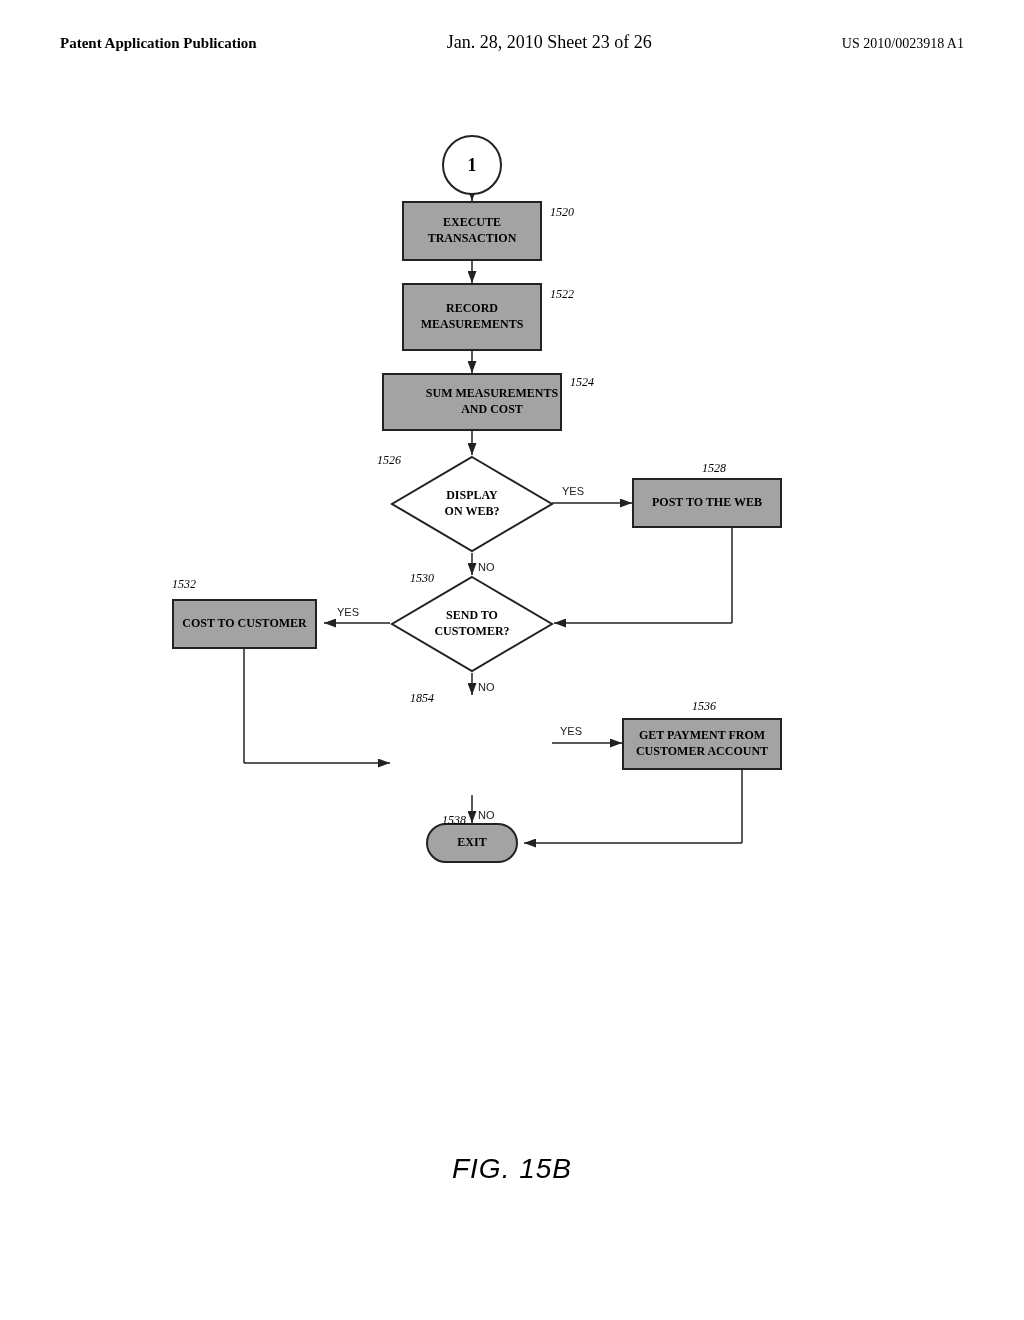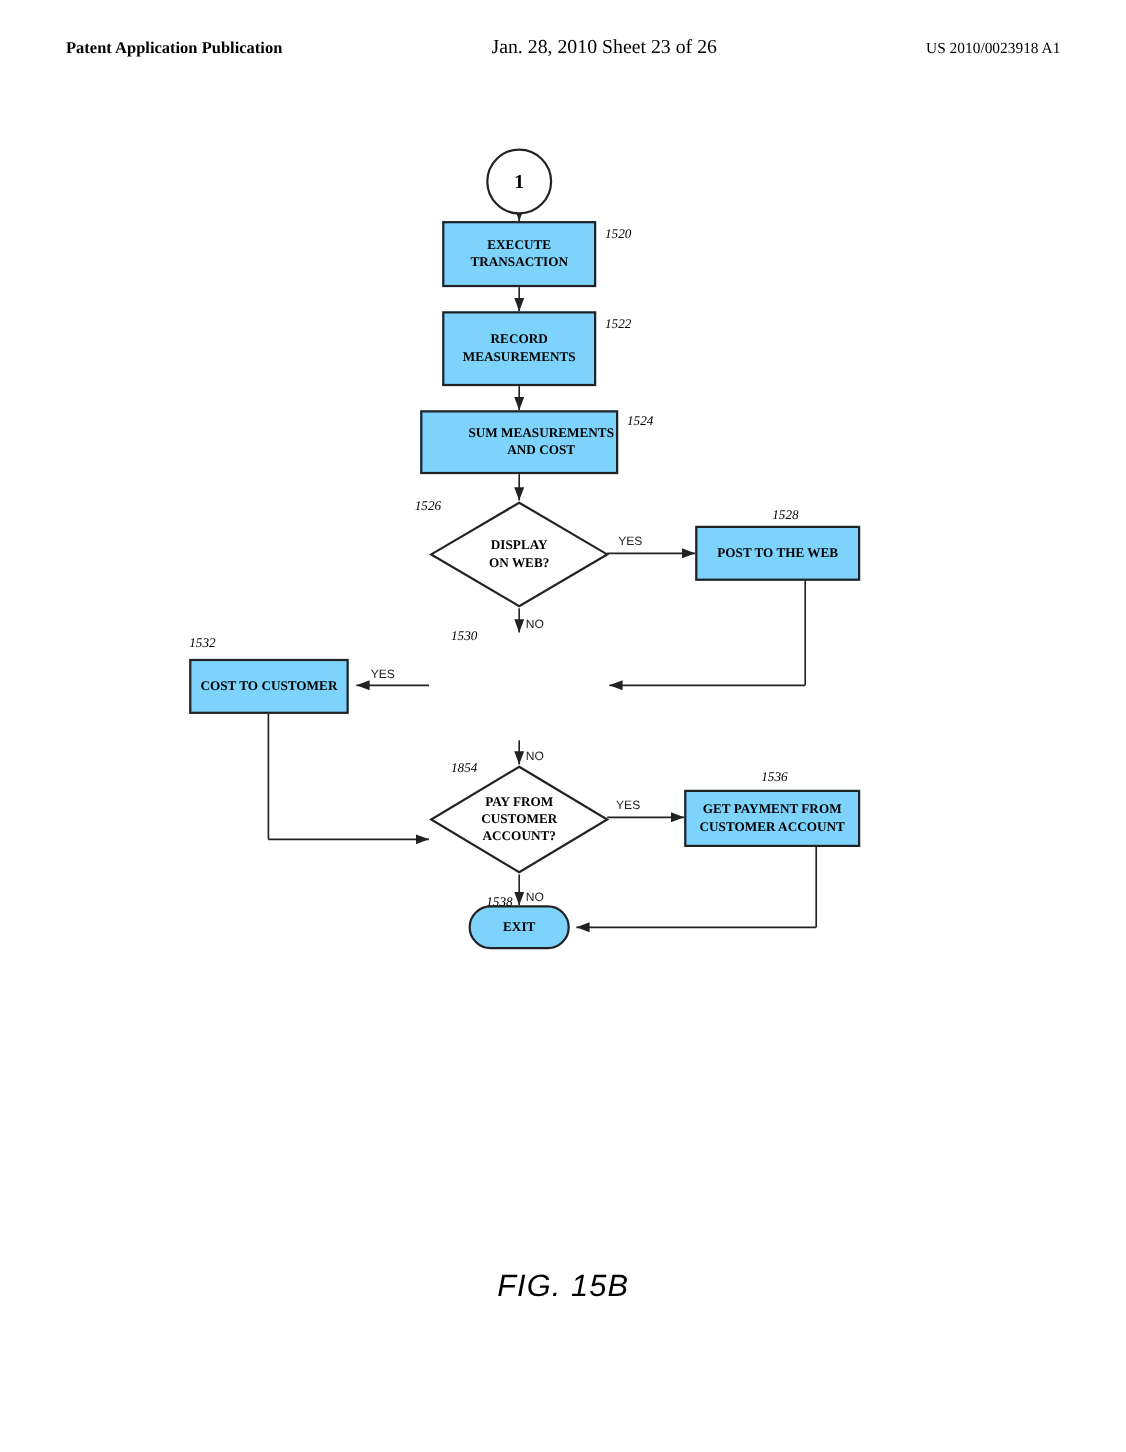--- a/index.html
+++ b/index.html
@@ -47,21 +47,21 @@
       display: flex;
       align-items: center;
       justify-content: center;
       font-size: 18px;
       font-weight: bold;
     }
 
     .fc-rect {
       position: absolute;
       border: 2px solid #222;
-      background: #7dd3fc;
+      background: #a3a3a3;
       display: flex;
       align-items: center;
       justify-content: center;
       text-align: center;
       font-size: 12px;
       font-weight: bold;
       line-height: 1.3;
     }
 
     .fc-diamond {
@@ -187,33 +187,33 @@
     </svg>
     <div class="fc-diamond-label">DISPLAY<br>ON WEB?</div>
   </div>
   <div class="fc-label" style="left:215px; top:340px;">1526</div>
 
   <div class="fc-rect" style="left:470px; top:365px; width:150px; height:50px;">
     <span>POST TO THE WEB</span>
   </div>
   <div class="fc-label" style="left:540px; top:348px;">1528</div>
 
+  <div class="fc-diamond" style="left:228px; top:462px; width:164px; height:98px;">
+    <svg width="164" height="98" xmlns="http://www.w3.org/2000/svg">
+      <polygon points="82,2 162,49 82,96 2,49" fill="white" stroke="#222" stroke-width="2"></polygon>
+    </svg>
+    <div class="fc-diamond-label">SEND TO<br>CUSTOMER?</div>
+  </div>
   <div class="fc-label" style="left:248px; top:458px;">1530</div>
 
   <div class="fc-rect" style="left:10px; top:486px; width:145px; height:50px;">
     <span>COST TO CUSTOMER</span>
   </div>
   <div class="fc-label" style="left:10px; top:464px;">1532</div>
 
-  <div class="fc-diamond" style="left:228px; top:582px; width:164px; height:100px;">
-    <svg width="164" height="100" xmlns="http://www.w3.org/2000/svg">
-      <polygon points="82,2 162,50 82,98 2,50" fill="white" stroke="#222" stroke-width="2"></polygon>
-    </svg>
-    <div class="fc-diamond-label">PAY FROM<br>CUSTOMER<br>ACCOUNT?</div>
-  </div>
   <div class="fc-label" style="left:248px; top:578px;">1854</div>
 
   <div class="fc-rect" style="left:460px; top:605px; width:160px; height:52px;">
     <span>GET PAYMENT FROM<br>CUSTOMER ACCOUNT</span>
   </div>
   <div class="fc-label" style="left:530px; top:586px;">1536</div>
 
   <div class="fc-rect" style="left:264px; top:710px; width:92px; height:40px; border-radius:20px;">
     <span>EXIT</span>
   </div>

